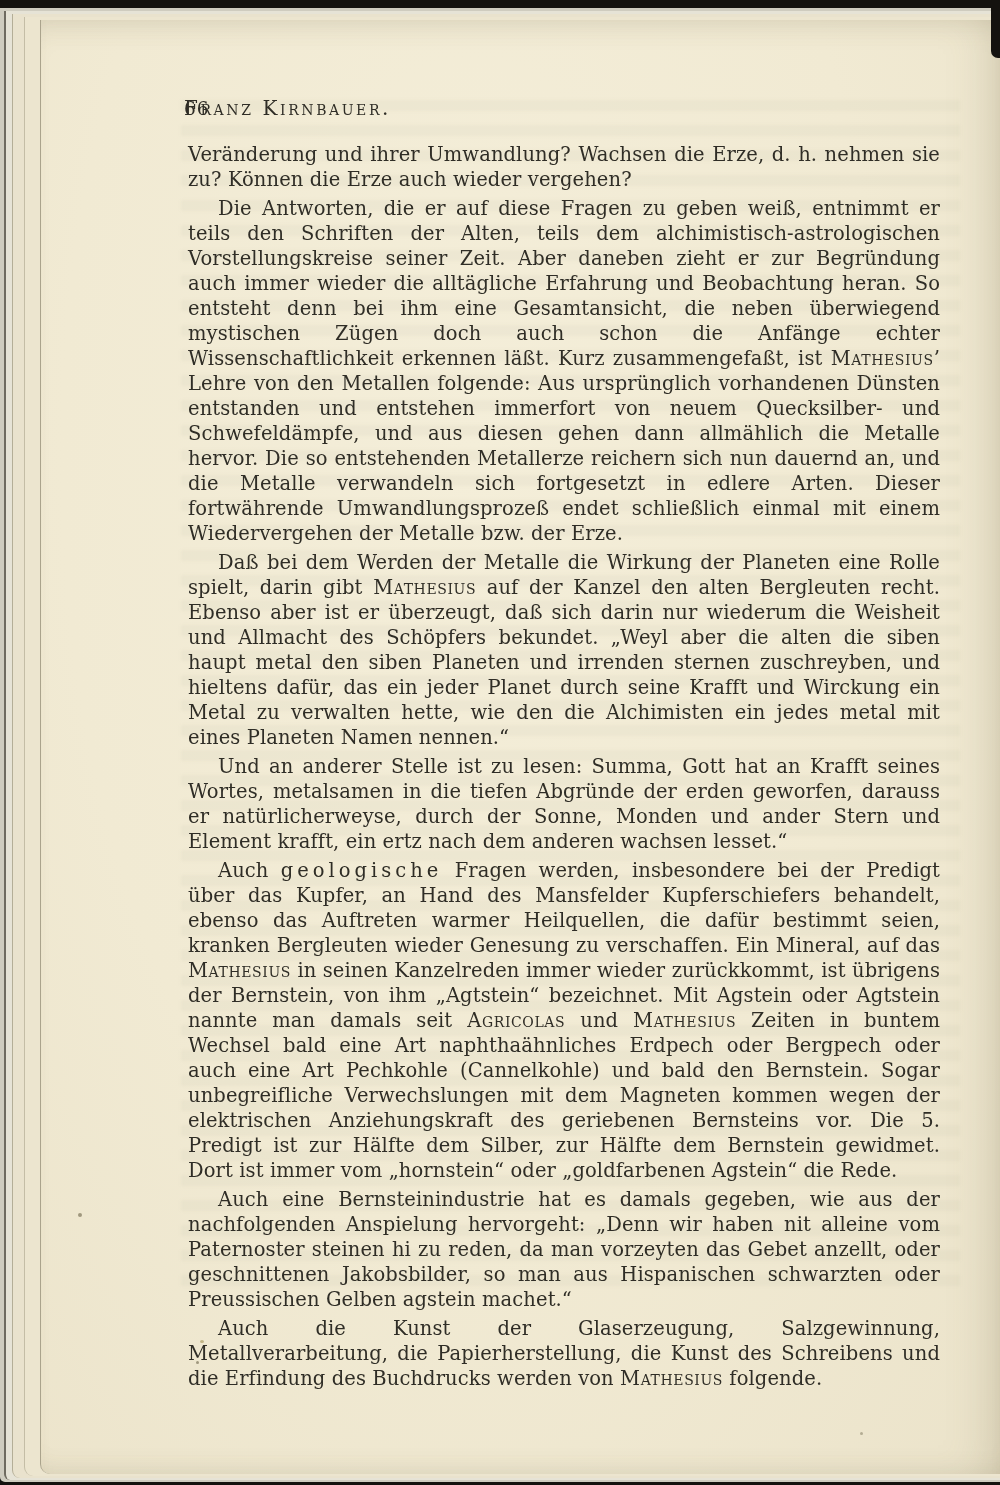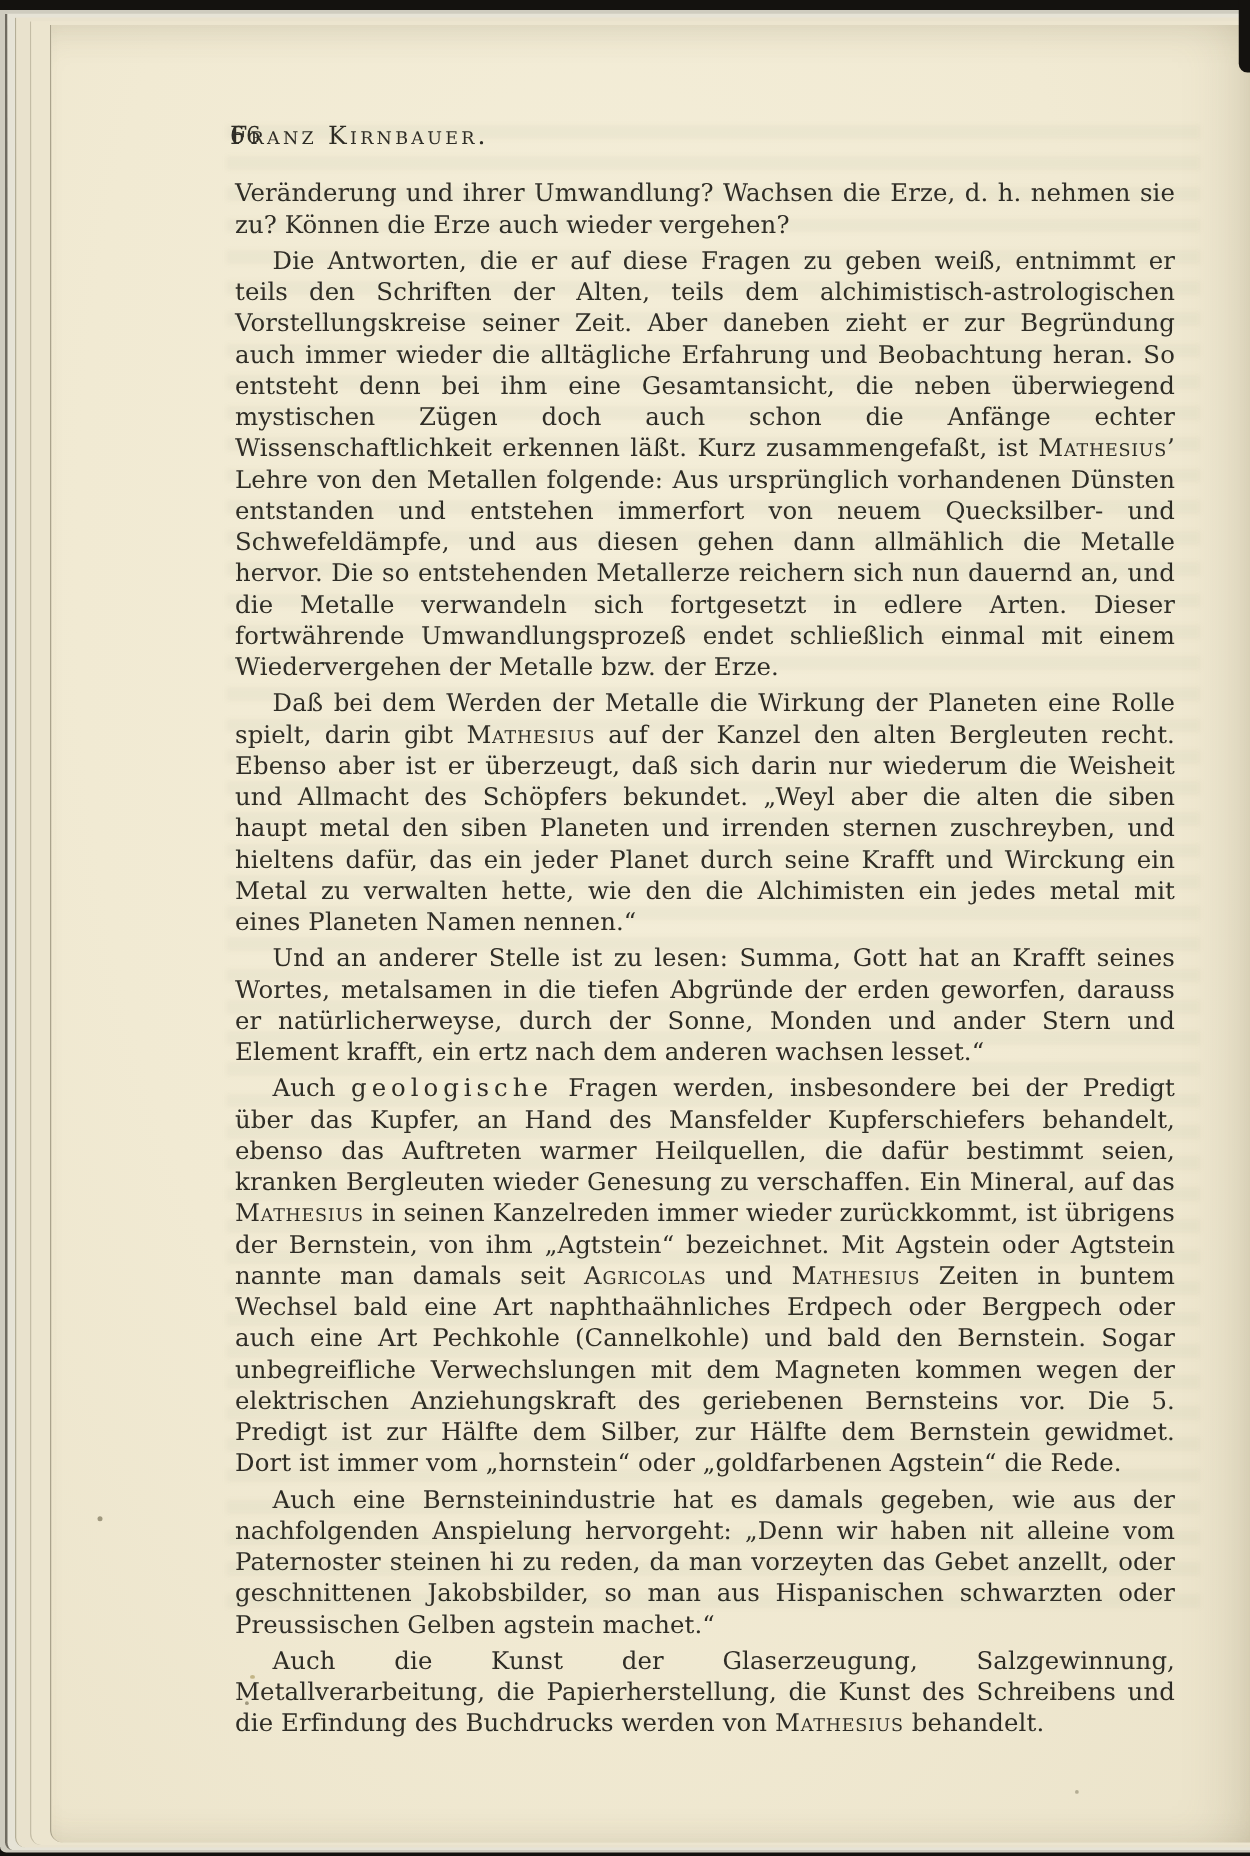--- a/index.html
+++ b/index.html
@@ -100,21 +100,21 @@
         <div class="running-header">Franz Kirnbauer.</div>
       </div>
 
       <div class="body-text">
           <p><span>Veränderung und ihrer Umwandlung? Wachsen die Erze, d. h. nehmen sie zu? Können die Erze auch wieder vergehen?</span></p>
           <p class="indent"><span>Die Antworten, die er auf diese Fragen zu geben weiß, entnimmt er teils den Schriften der Alten, teils dem alchimistisch-astrologischen Vorstellungskreise seiner Zeit. Aber daneben zieht er zur Begründung auch immer wieder die alltägliche Erfahrung und Beobachtung heran. So entsteht denn bei ihm eine Gesamtansicht, die neben überwiegend mystischen Zügen doch auch schon die Anfänge echter Wissenschaftlichkeit erkennen läßt. Kurz zusammengefaßt, ist </span><span class="sc">Mathesius</span><span>’ Lehre von den Metallen folgende: Aus ursprünglich vorhandenen Dünsten entstanden und entstehen immerfort von neuem Quecksilber- und Schwefeldämpfe, und aus diesen gehen dann allmählich die Metalle hervor. Die so entstehenden Metallerze reichern sich nun dauernd an, und die Metalle verwandeln sich fortgesetzt in edlere Arten. Dieser fortwährende Umwandlungsprozeß endet schließlich einmal mit einem Wiedervergehen der Metalle bzw. der Erze.</span></p>
           <p class="indent"><span>Daß bei dem Werden der Metalle die Wirkung der Planeten eine Rolle spielt, darin gibt </span><span class="sc">Mathesius</span><span> auf der Kanzel den alten Bergleuten recht. Ebenso aber ist er überzeugt, daß sich darin nur wiederum die Weisheit und Allmacht des Schöpfers bekundet. „Weyl aber die alten die siben haupt metal den siben Planeten und irrenden sternen zuschreyben, und hieltens dafür, das ein jeder Planet durch seine Krafft und Wirckung ein Metal zu verwalten hette, wie den die Alchimisten ein jedes metal mit eines Planeten Namen nennen.“</span></p>
           <p class="indent"><span>Und an anderer Stelle ist zu lesen: Summa, Gott hat an Krafft seines Wortes, metalsamen in die tiefen Abgründe der erden geworfen, darauss er natürlicherweyse, durch der Sonne, Monden und ander Stern und Element krafft, ein ertz nach dem anderen wachsen lesset.“</span></p>
           <p class="indent"><span>Auch </span><span class="g">geologische</span><span> Fragen werden, insbesondere bei der Predigt über das Kupfer, an Hand des Mansfelder Kupferschiefers behandelt, ebenso das Auftreten warmer Heilquellen, die dafür bestimmt seien, kranken Bergleuten wieder Genesung zu verschaffen. Ein Mineral, auf das </span><span class="sc">Mathesius</span><span> in seinen Kanzelreden immer wieder zurückkommt, ist übrigens der Bernstein, von ihm „Agtstein“ bezeichnet. Mit Agstein oder Agtstein nannte man damals seit </span><span class="sc">Agricolas</span><span> und </span><span class="sc">Mathesius</span><span> Zeiten in buntem Wechsel bald eine Art naphthaähnliches Erdpech oder Bergpech oder auch eine Art Pechkohle (Cannelkohle) und bald den Bernstein. Sogar unbegreifliche Verwechslungen mit dem Magneten kommen wegen der elektrischen Anziehungskraft des geriebenen Bernsteins vor. Die 5. Predigt ist zur Hälfte dem Silber, zur Hälfte dem Bernstein gewidmet. Dort ist immer vom „hornstein“ oder „goldfarbenen Agstein“ die Rede.</span></p>
           <p class="indent"><span>Auch eine Bernsteinindustrie hat es damals gegeben, wie aus der nachfolgenden Anspielung hervorgeht: „Denn wir haben nit alleine vom Paternoster steinen hi zu reden, da man vorzeyten das Gebet anzellt, oder geschnittenen Jakobsbilder, so man aus Hispanischen schwarzten oder Preussischen Gelben agstein machet.“</span></p>
-          <p class="indent"><span>Auch die Kunst der Glaserzeugung, Salzgewinnung, Metallverarbeitung, die Papierherstellung, die Kunst des Schreibens und die Erfindung des Buchdrucks werden von </span><span class="sc">Mathesius</span><span> behandelt.</span></p>
+          <p class="indent"><span>Auch die Kunst der Glaserzeugung, Salzgewinnung, Metallverarbeitung, die Papierherstellung, die Kunst des Schreibens und die Erfindung des Buchdrucks werden von </span><span class="sc">Mathesius</span><span> folgende.</span></p>
         </div>
     </div>
   </div>
 
   <div class="corner-notch"></div>
 
   <div class="speck s1"></div>
   <div class="speck s2"></div>
   <div class="speck s3"></div>
   <div class="speck s4"></div>

